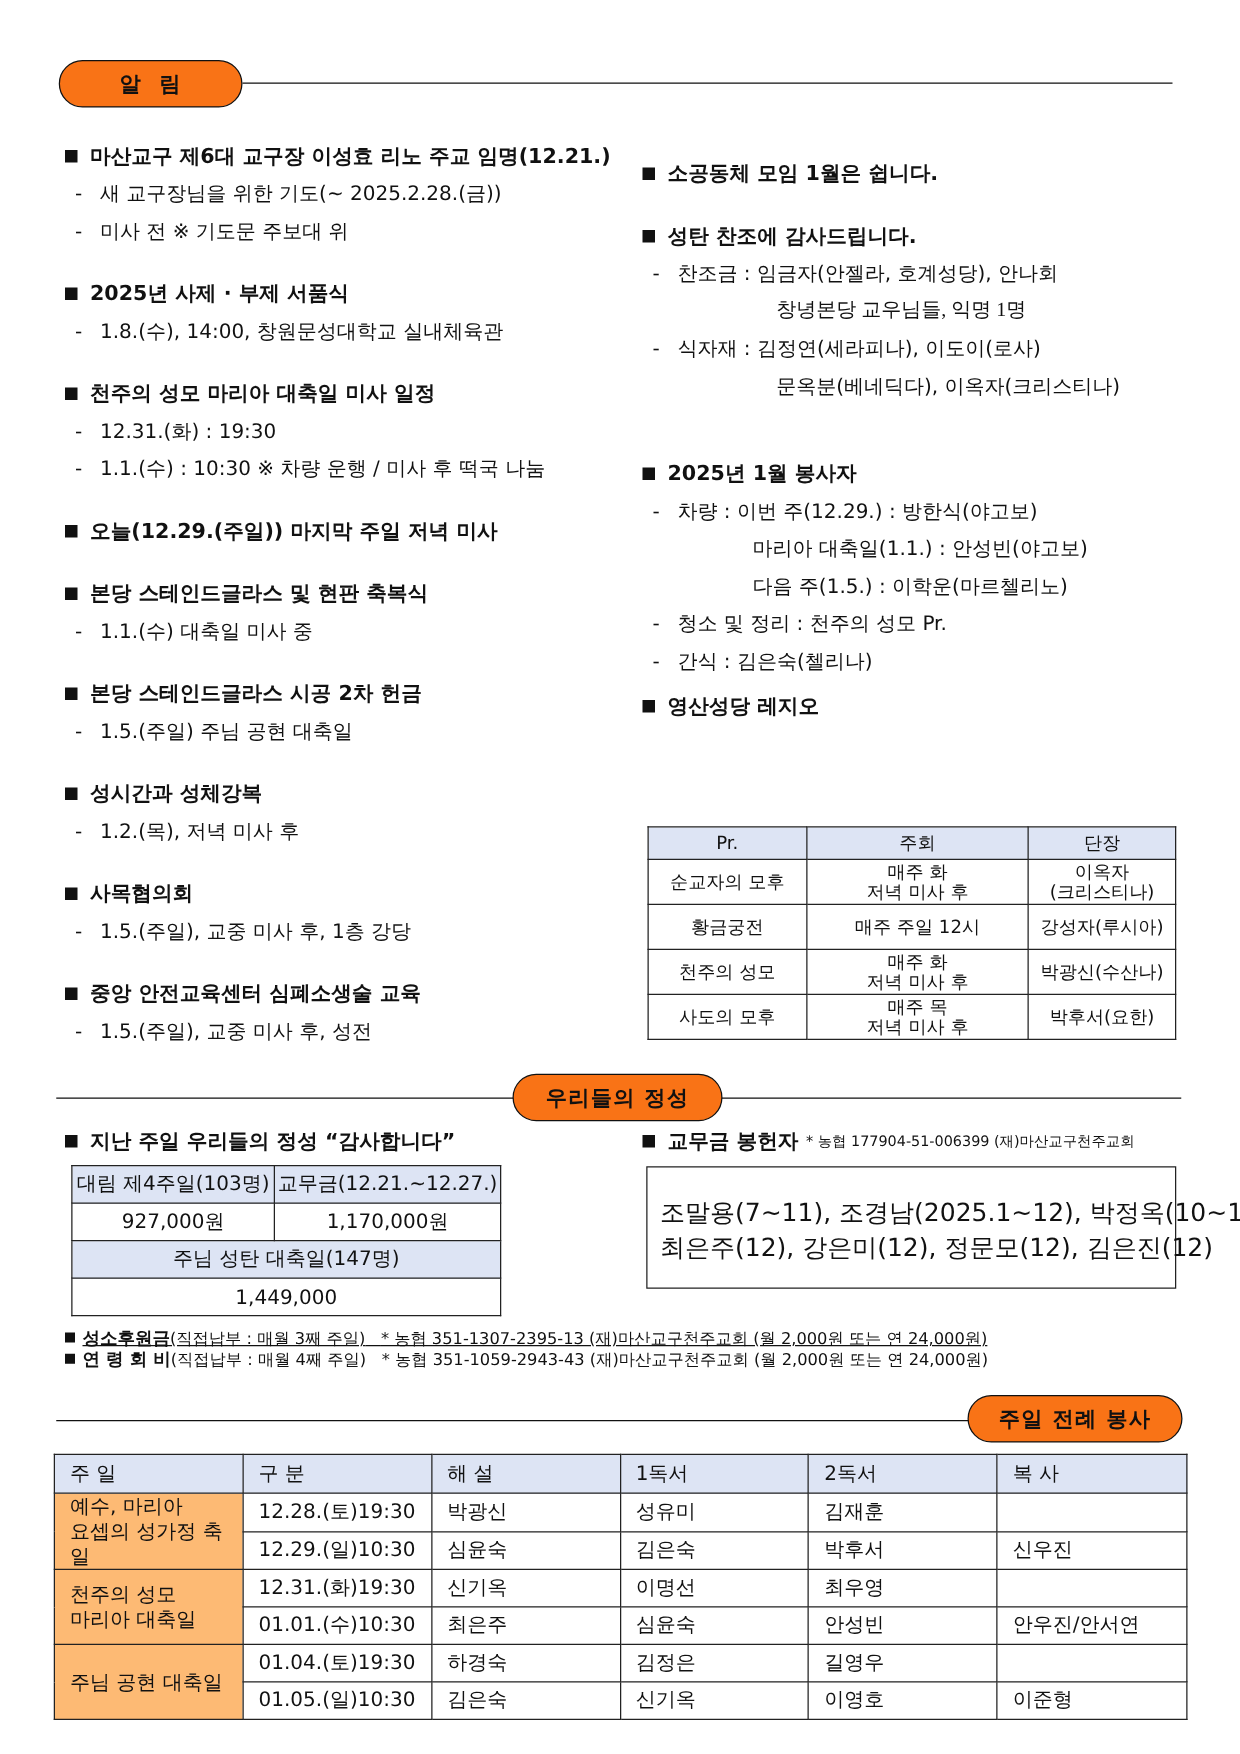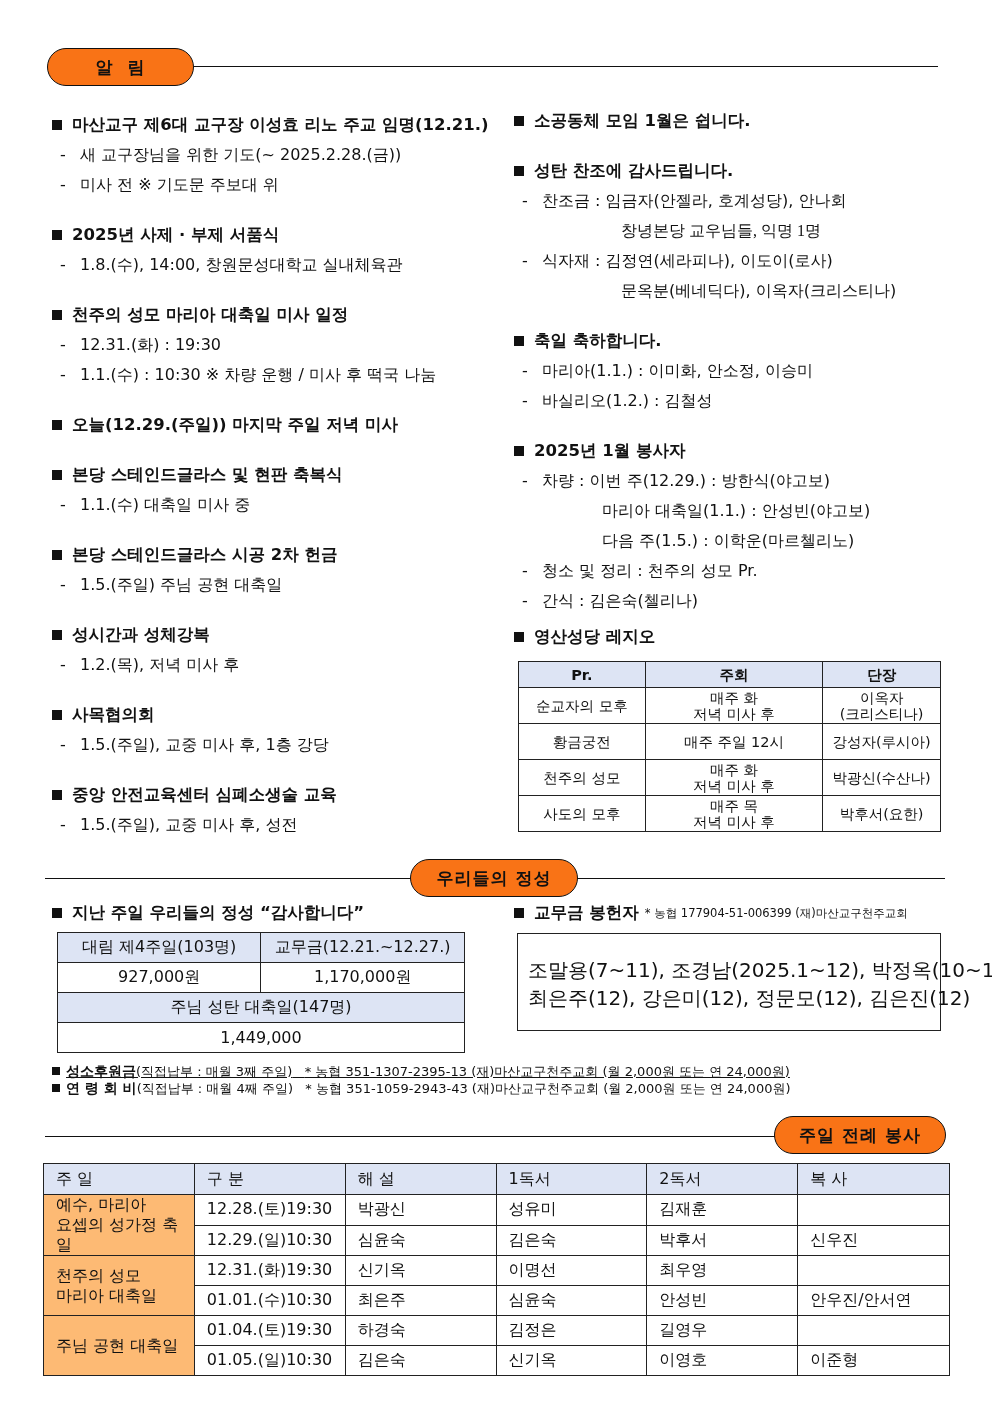--- a/index.html
+++ b/index.html
@@ -12,24 +12,24 @@
   .col { position: absolute; }
   .sec { margin-bottom: 0; }
   .sec-title { font-weight: bold; font-size: 16.5px; line-height: 30px; white-space: nowrap; display: flex; align-items: center; }
   .sec-title .sq { display: inline-block; width: 10px; height: 10px; background: #111; margin: 0 10px 0 6px; flex: none; }
   .sub { font-size: 16px; line-height: 30px; white-space: nowrap; padding-left: 14px; }
   .sub .dash { display: inline-block; width: 20px; }
 
   table { border-collapse: collapse; }
   .legio { position: absolute; left: 518px; top: 661px; width: 423px; font-size: 14.5px; }
   .legio td, .legio th { border: 1.2px solid #222; text-align: center; line-height: 16px; }
-  .legio th { background: #dde4f4; font-weight: bold; height: 26px; }
+  .legio th { background: #dde4f4; font-weight: normal; height: 26px; }
   .legio td { height: 36px; }
 
-  .offer { position: absolute; left: 57px; top: 932px; width: 408px; font-size: 16px; }
+  .offer { position: absolute; left: 57px; top: 932px; width: 344px; font-size: 16px; }
   .offer td { border: 1.2px solid #222; text-align: center; height: 30px; }
   .offer .hd { background: #dde4f4; }
 
   .donor-box { position: absolute; left: 517px; top: 933px; width: 424px; height: 98px; border: 1.2px solid #222; padding: 22px 10px; font-size: 20px; line-height: 28px; white-space: nowrap; }
 
   .note { position: absolute; left: 52px; font-size: 13px; white-space: nowrap; line-height: 16px; }
   .note .sq { display: inline-block; width: 8px; height: 8px; background: #111; margin-right: 6px; vertical-align: 1px; }
 
   .liturgy { position: absolute; left: 43px; top: 1163px; width: 907px; font-size: 16px; }
   .liturgy th, .liturgy td { border: 1.2px solid #222; text-align: left; height: 30px; padding-left: 12px; }
@@ -112,47 +112,39 @@
   <div style="height:20px"></div>
   <div class="sec">
     <div class="sec-title">
         <span class="sq"></span>
         <span>중앙 안전교육센터 심폐소생술 교육</span>
       </div>
     <div class="sub"><span class="dash">-</span><span>1.5.(주일), 교중 미사 후, 성전</span></div>
   </div>
 </div>
 
-<div class="col" style="left:508px;top:106px;width:440px;">
+<div class="col" style="left:508px;top:124px;width:440px;">
   <div class="sec">
     <div class="sec-title">
         <span class="sq"></span>
         <span>소공동체 모임 1월은 쉽니다.</span>
       </div>
   </div>
   <div style="height:20px"></div>
   <div class="sec">
     <div class="sec-title">
         <span class="sq"></span>
         <span>성탄 찬조에 감사드립니다.</span>
       </div>
     <div class="sub"><span class="dash">-</span><span>찬조금</span> : <span>임금자(안젤라, 호계성당), 안나회</span></div>
     <div class="sub" style="padding-left:113px;font-family:Liberation Serif, serif;"><span>창녕본당 교우님들, 익명 1명</span></div>
     <div class="sub"><span class="dash">-</span><span>식자재</span> : <span>김정연(세라피나), 이도이(로사)</span></div>
     <div class="sub" style="padding-left:113px;"><span>문옥분(베네딕다), 이옥자(크리스티나)</span></div>
   </div>
   <div style="height:20px"></div>
-  <div class="sec">
-    <div class="sec-title">
-        <span class="sq"></span>
-        <span>축일 축하합니다.</span>
-      </div>
-    <div class="sub"><span class="dash">-</span><span>마리아(1.1.) : 이미화, 안소정, 이승미</span></div>
-    <div class="sub"><span class="dash">-</span><span>바실리오(1.2.) : 김철성</span></div>
-  </div>
   <div style="height:20px"></div>
   <div class="sec">
     <div class="sec-title">
         <span class="sq"></span>
         <span>2025년 1월 봉사자</span>
       </div>
     <div class="sub"><span class="dash">-</span><span>차량</span> : <span>이번 주(12.29.) : 방한식(야고보)</span></div>
     <div class="sub" style="padding-left:94px;"><span>마리아 대축일(1.1.) : 안성빈(야고보)</span></div>
     <div class="sub" style="padding-left:94px;"><span>다음 주(1.5.) : 이학운(마르첼리노)</span></div>
     <div class="sub"><span class="dash">-</span><span>청소 및 정리 : 천주의 성모 Pr.</span></div>

